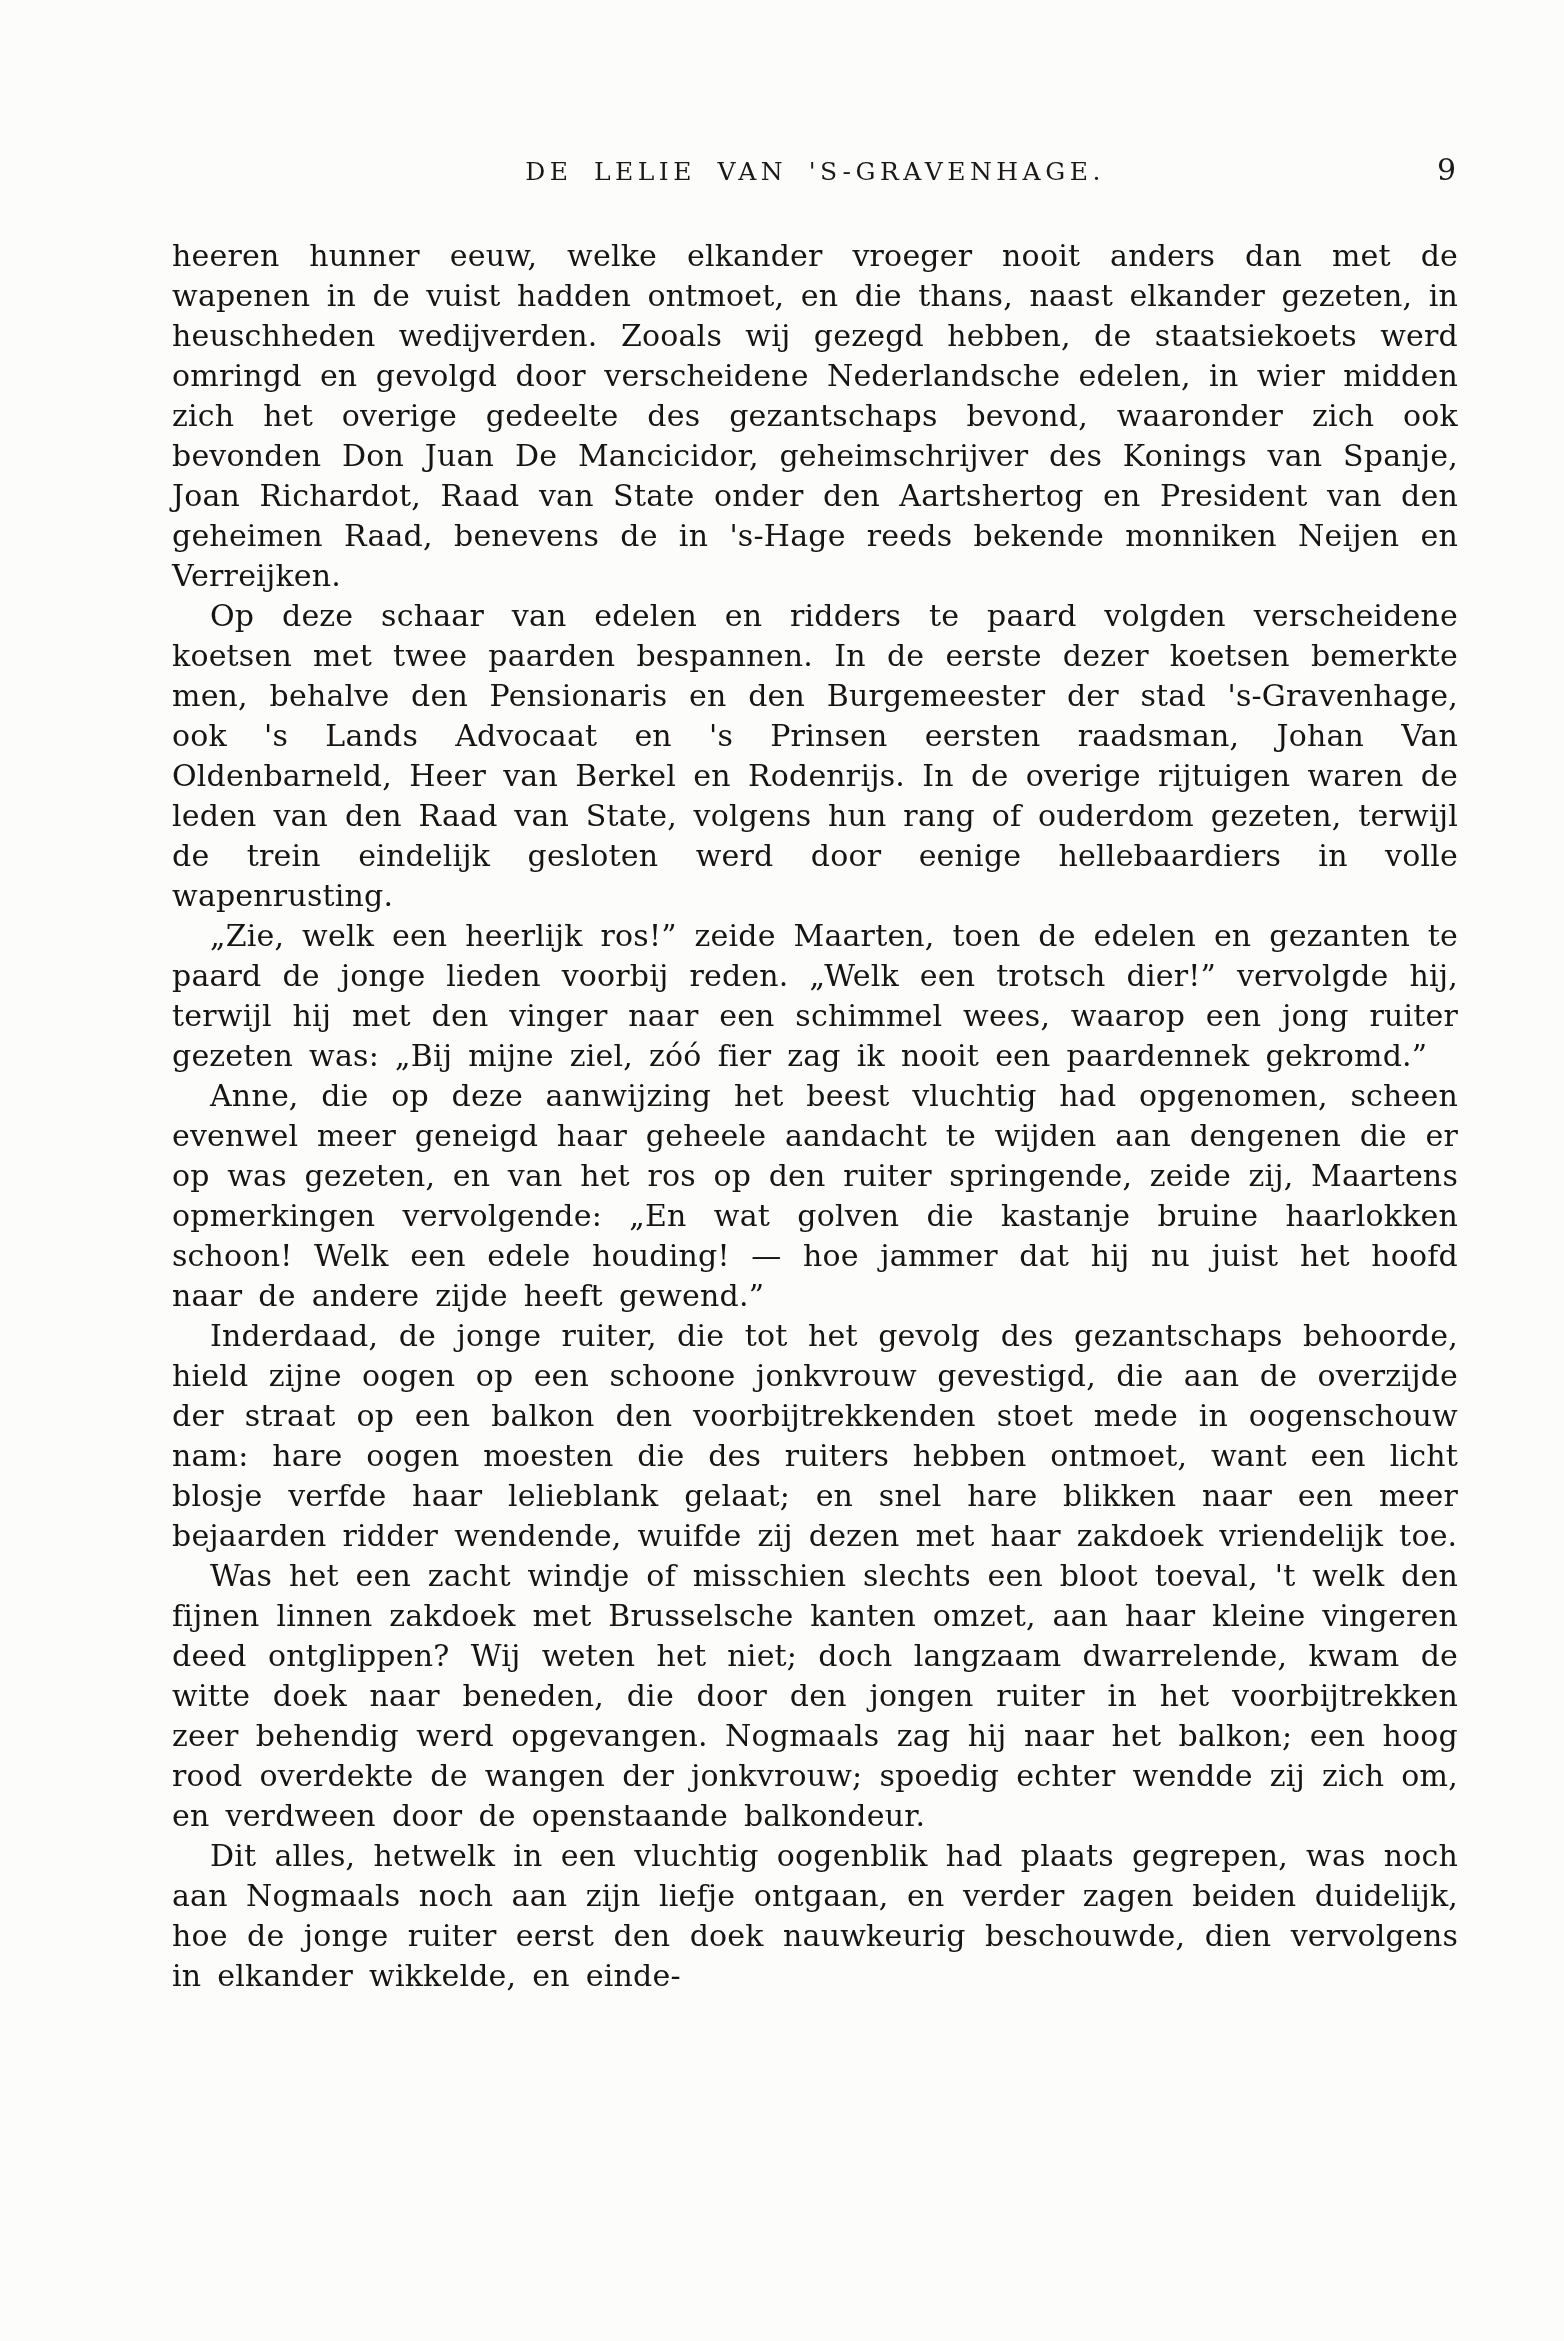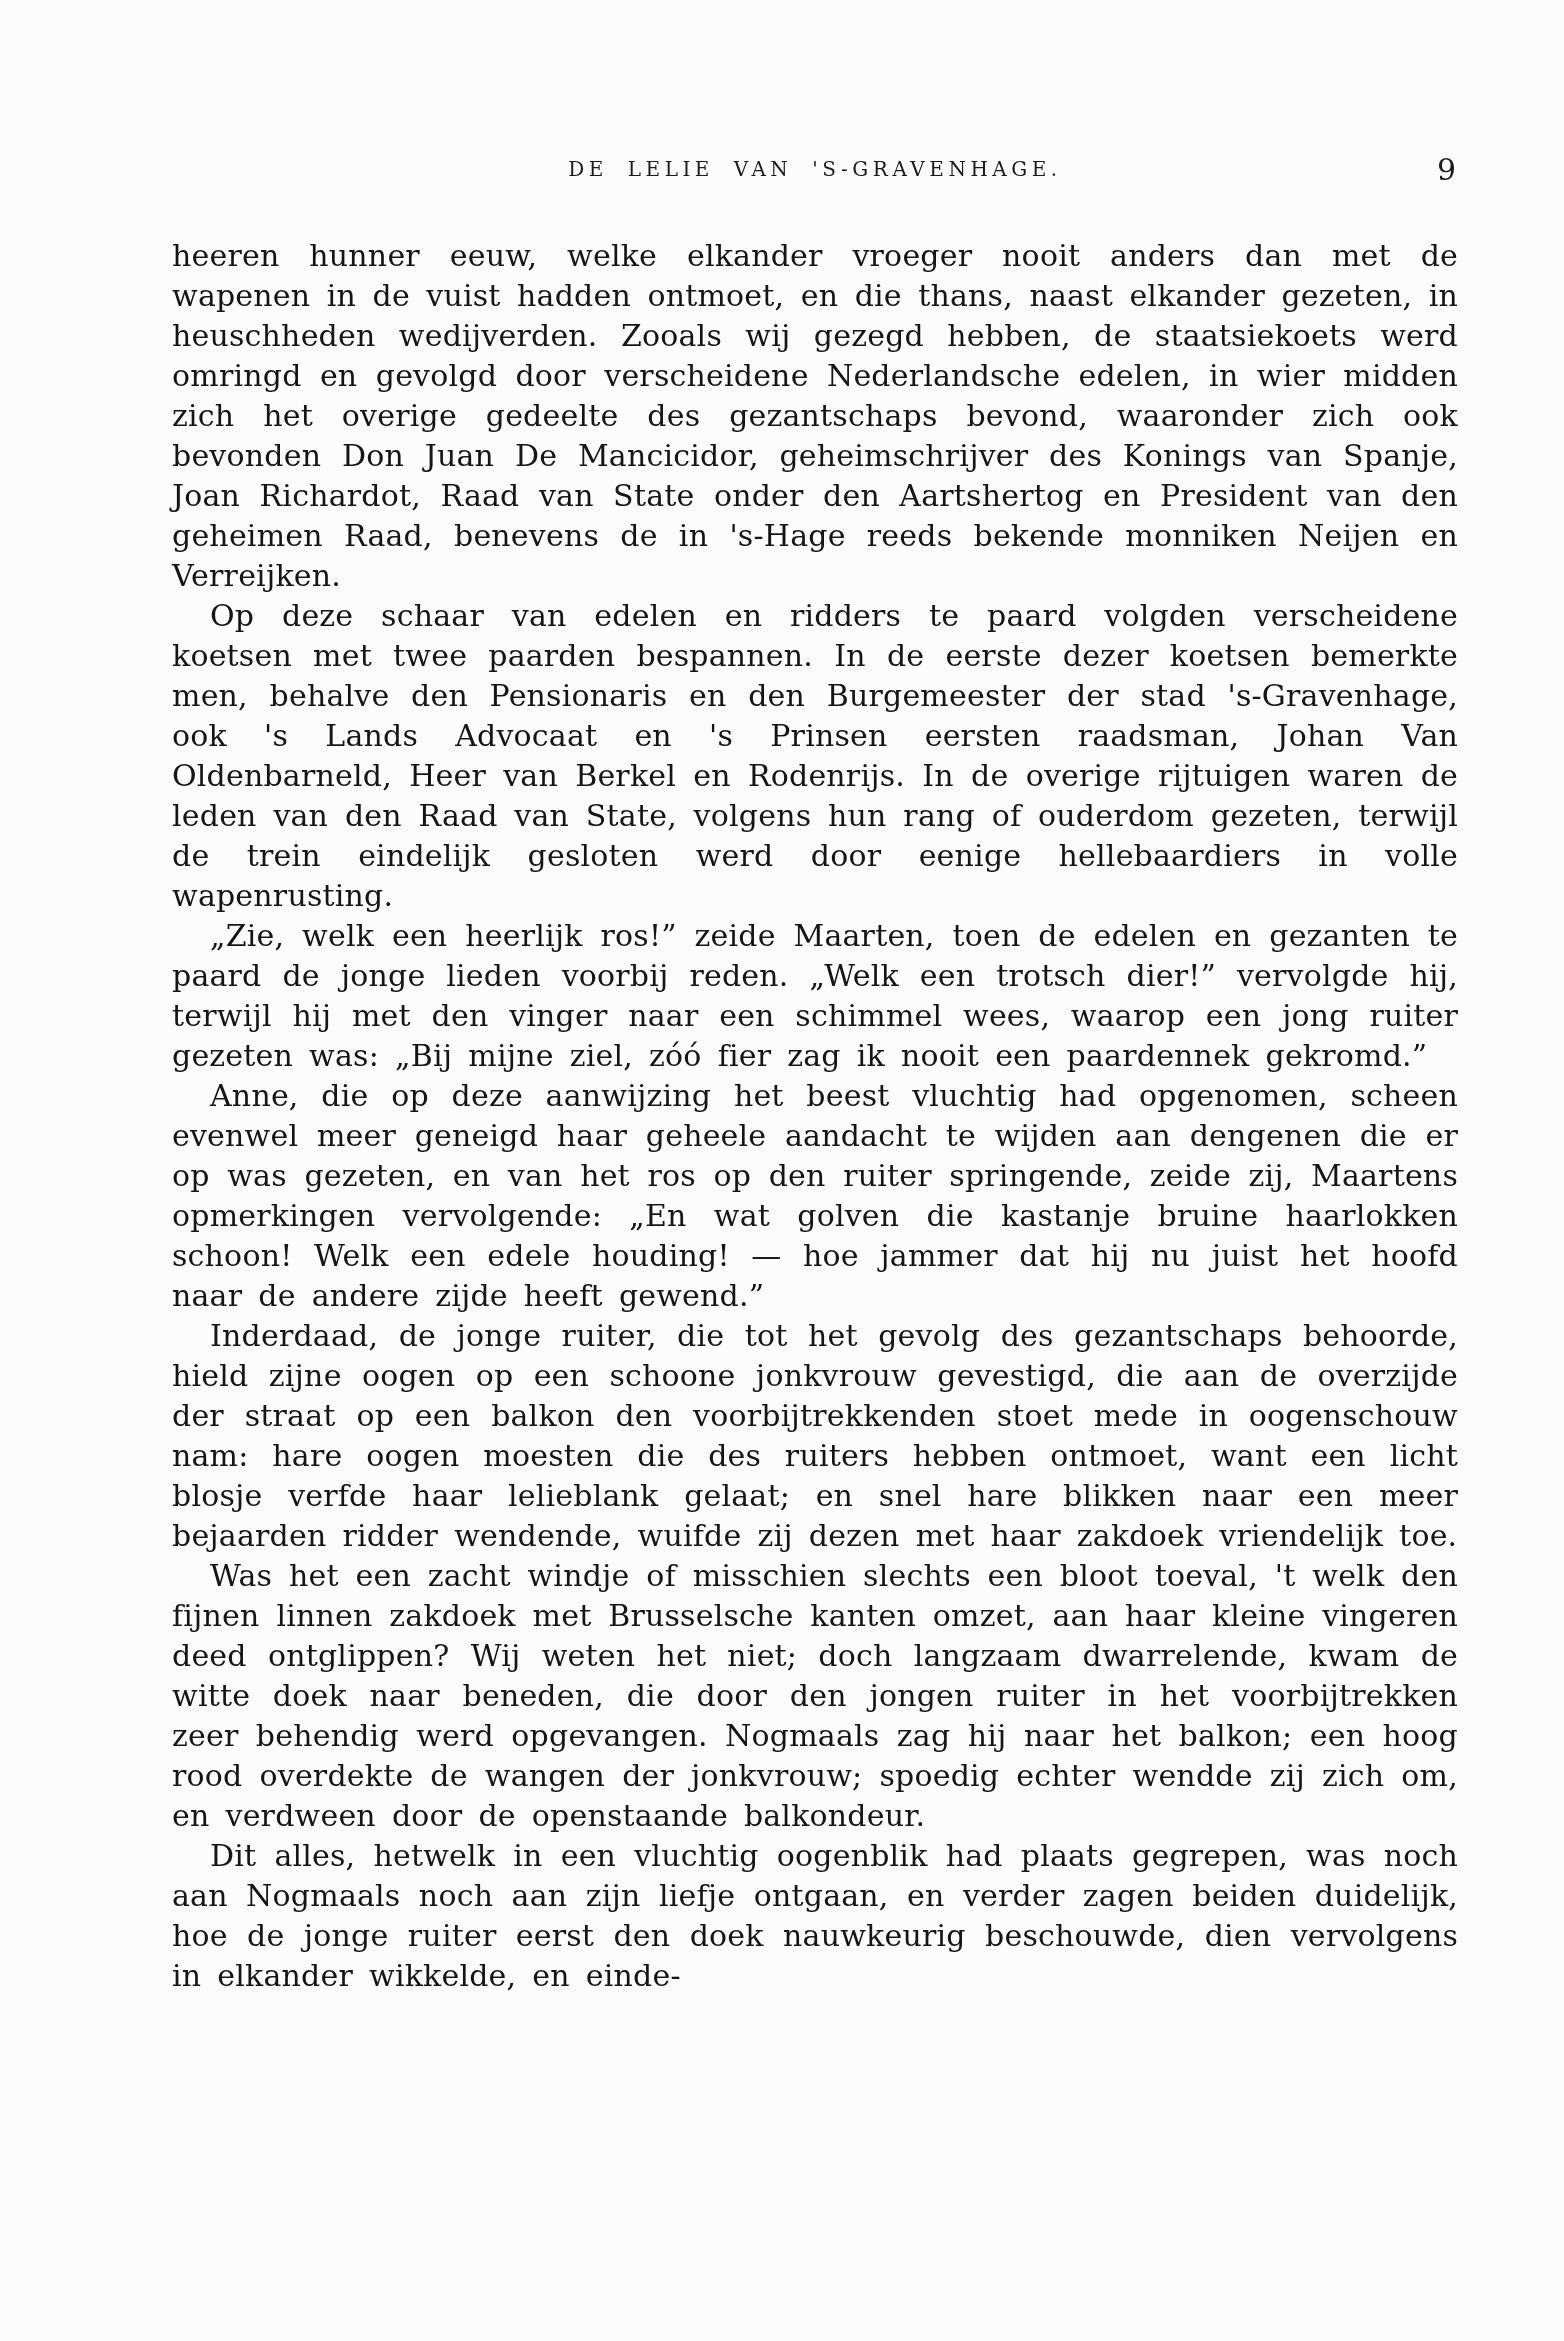--- a/index.html
+++ b/index.html
@@ -27,21 +27,21 @@
   .running-head {
     position: relative;
     height: 57px;
     margin-bottom: 27px;
   }
   .head-title {
     position: absolute;
     left: 50%;
     transform: translateX(-50%);
     top: 5.4px;
-    font-size: 20px;
+    font-size: 25px;
     letter-spacing: 4.5px;
     word-spacing: 9px;
     white-space: nowrap;
     color: #1c1a18;
   }
   .head-number {
     position: absolute;
     right: 1.8px;
     top: 0;
     font-size: 30px;

